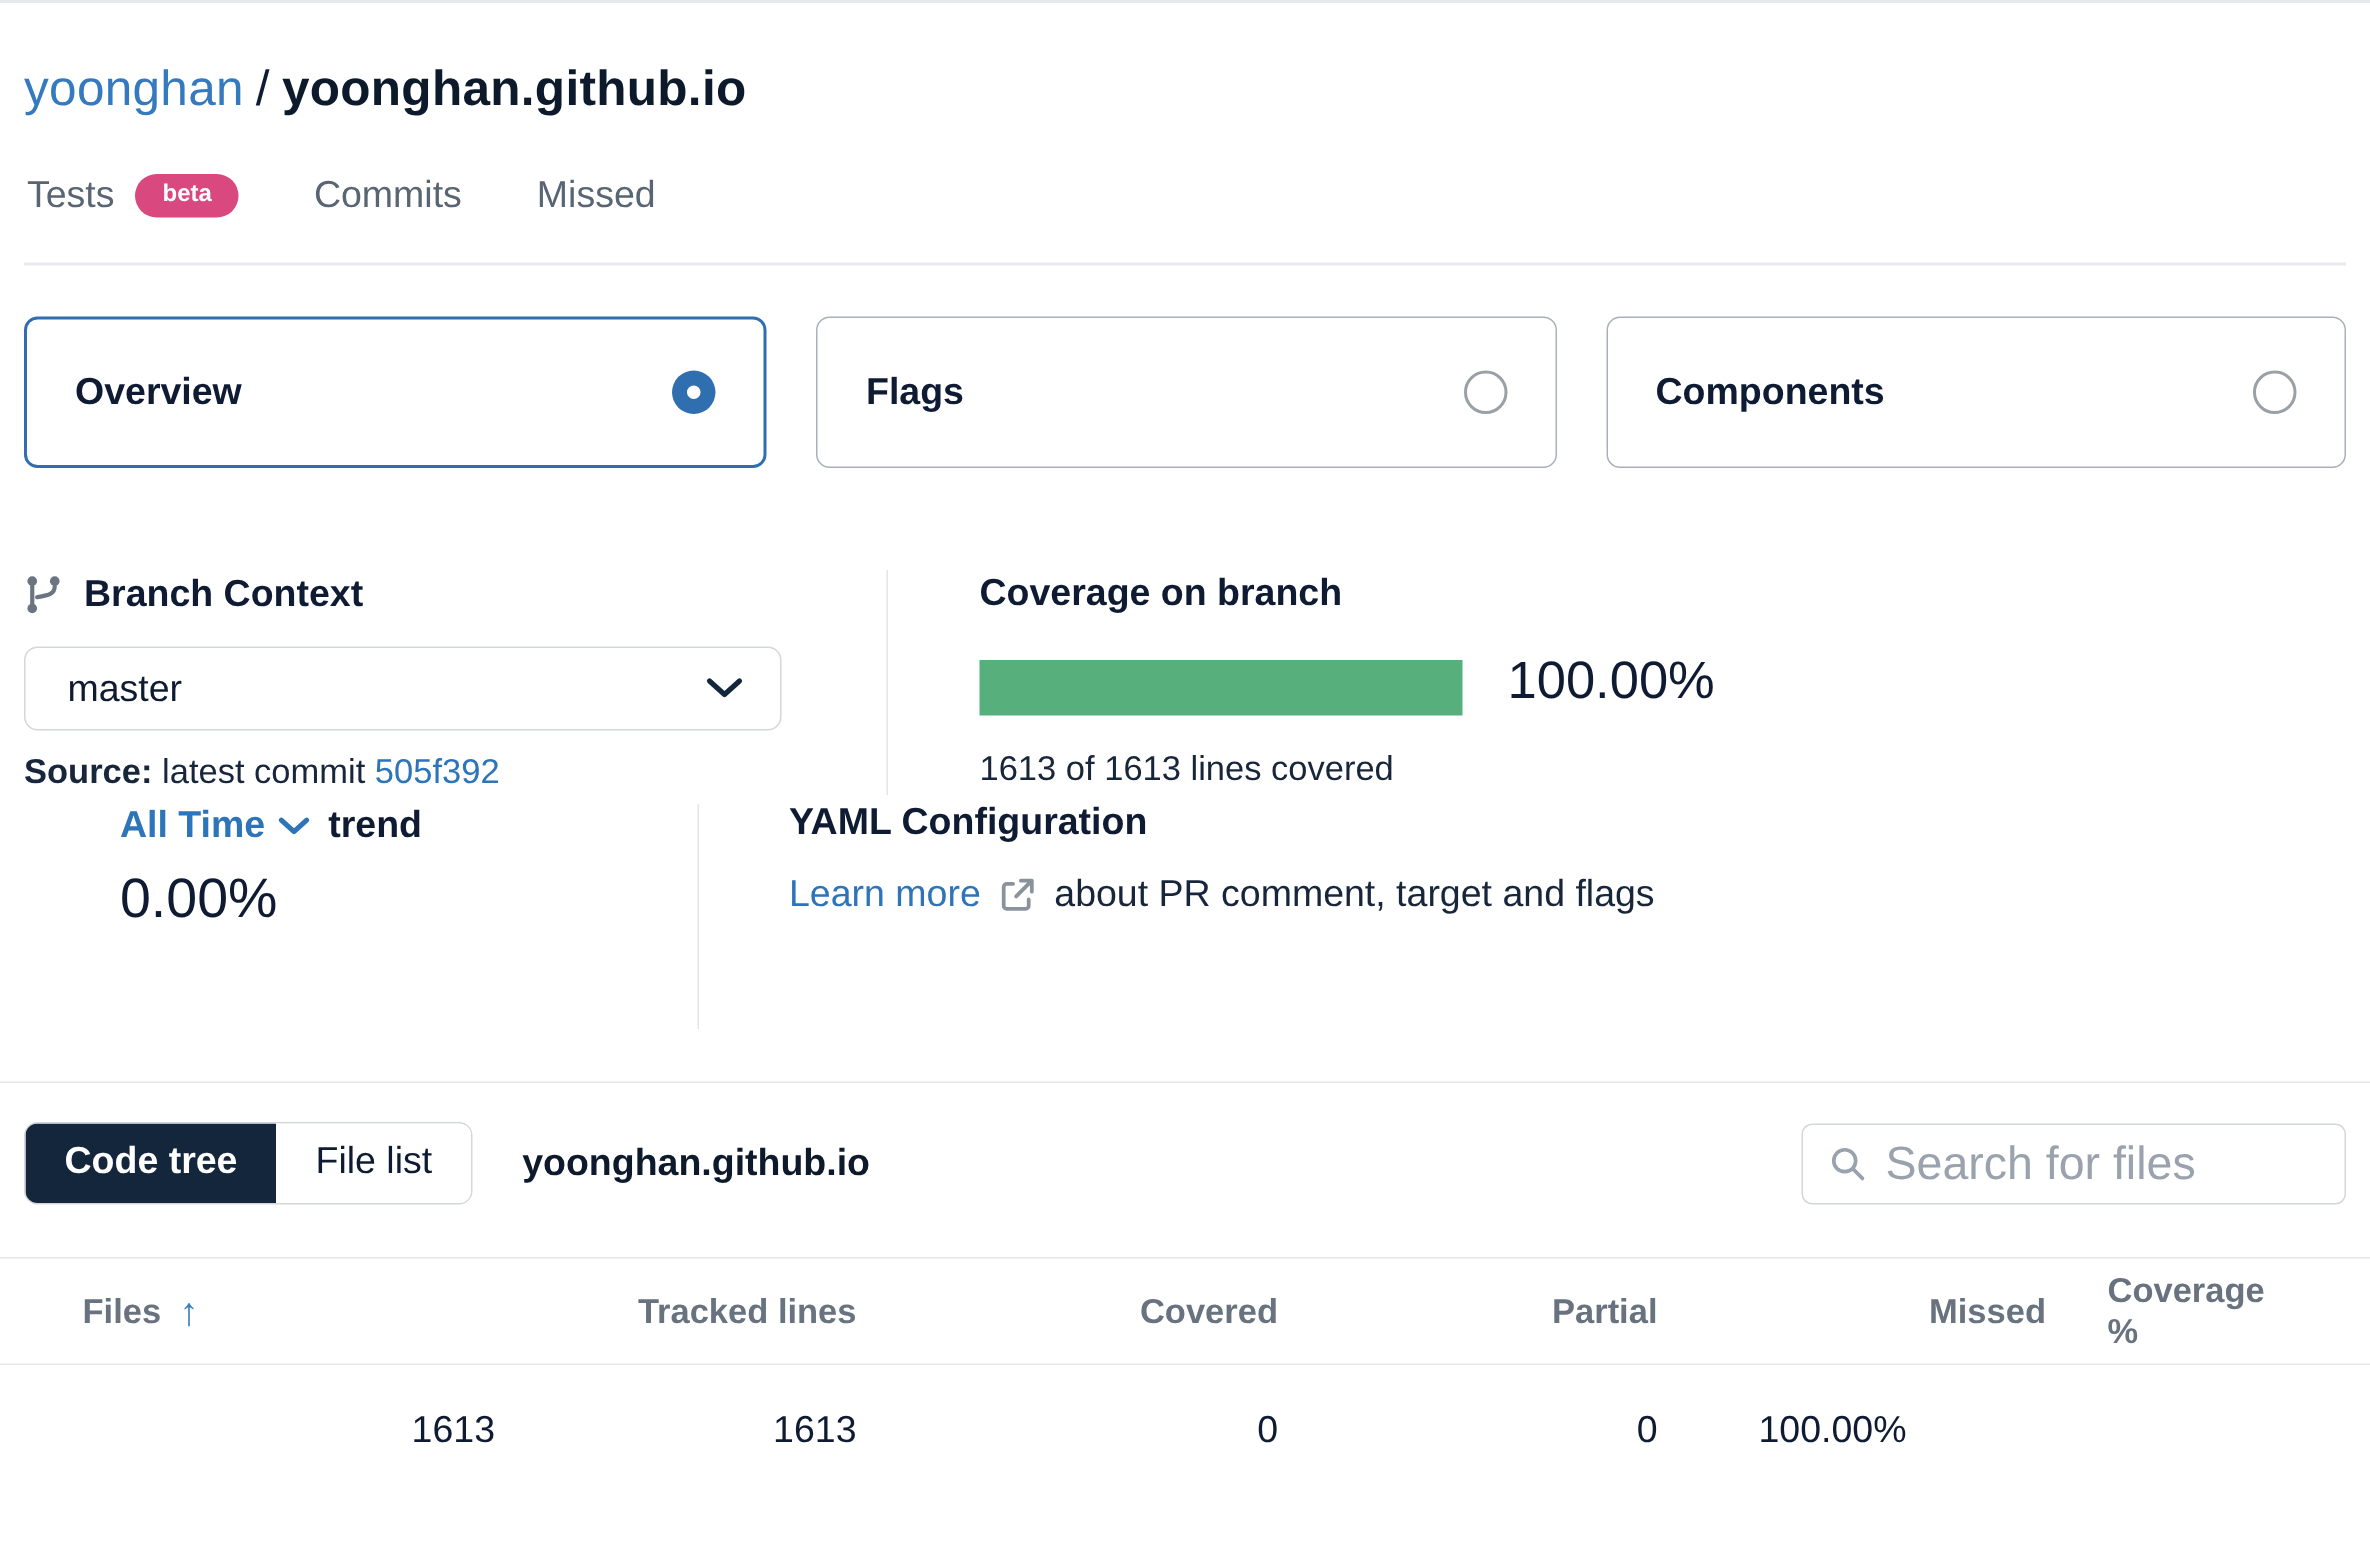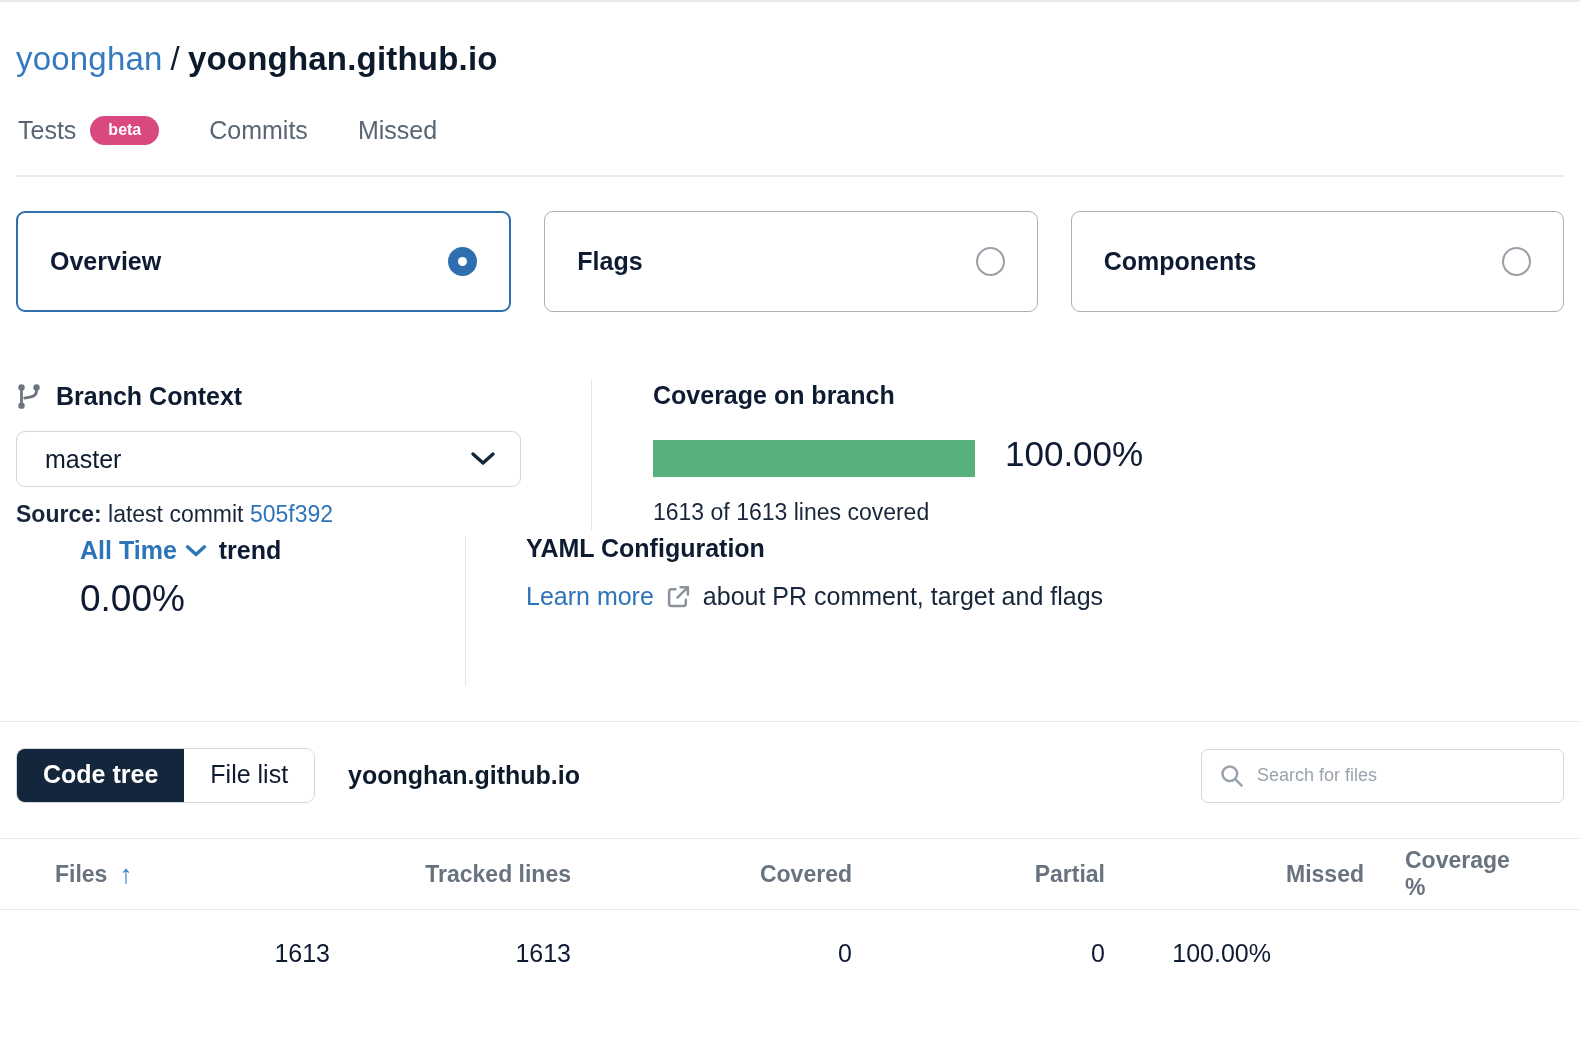--- a/index.html
+++ b/index.html
@@ -55,21 +55,21 @@
   .yaml-line { position:absolute; left:526px; top:270px; font-size:25px; color:#17263a; display:flex; align-items:center; gap:12px; }
   .yaml-line a { color:#2e74b8; text-decoration:none; cursor:pointer; }
 
   
   .explorer { border-top:1px solid #e5e7eb; padding:18px 16px 0 16px; display:flex; align-items:center; height:90px; }
   .toggle { display:flex; border-radius:9px; overflow:hidden; border:1px solid #d3d7db; }
   .toggle .opt { font-size:25px; padding:11px 26px 13px; cursor:pointer; background:#fff; color:#0e1b33; }
   .toggle .opt.active { background:#14263c; color:#fff; font-weight:700; }
   .explorer .repo-name { font-size:25px; font-weight:700; margin-left:33px; color:#0c1a2b; }
   .search { margin-left:auto; width:363px; height:54px; border:1px solid #d3d7db; border-radius:7px; display:flex; align-items:center; padding:0 16px; gap:12px; }
-  .search input { border:none; outline:none; font-size:18px; color:#374151; width:100%; font-family:"Liberation Sans",sans-serif; }
+  .search input { border:none; outline:none; font-size:31px; color:#374151; width:100%; font-family:"Liberation Sans",sans-serif; }
   .search input::placeholder { color:#9aa3ad; }
 
   
   .tbl { margin-top:27px; }
   .tgrid { display:grid; grid-template-columns:330px 200px 240px 212px 218px 1fr; align-items:center;gap:41px; }
   .thead { height:72px; border-top:1px solid #e5e7eb; border-bottom:1px solid #e5e7eb; color:#68737f; font-weight:700; font-size:23px; }
   .thead .c1 { padding-left:55px; display:flex; align-items:center; gap:12px; cursor:pointer; }
   .num { text-align:right; }
   .cpct { display:flex; justify-content:flex-end; align-items:center; gap:40px; padding-right:93px; }
   .trow { height:86px; font-size:25px; color:#0e1b33; }

